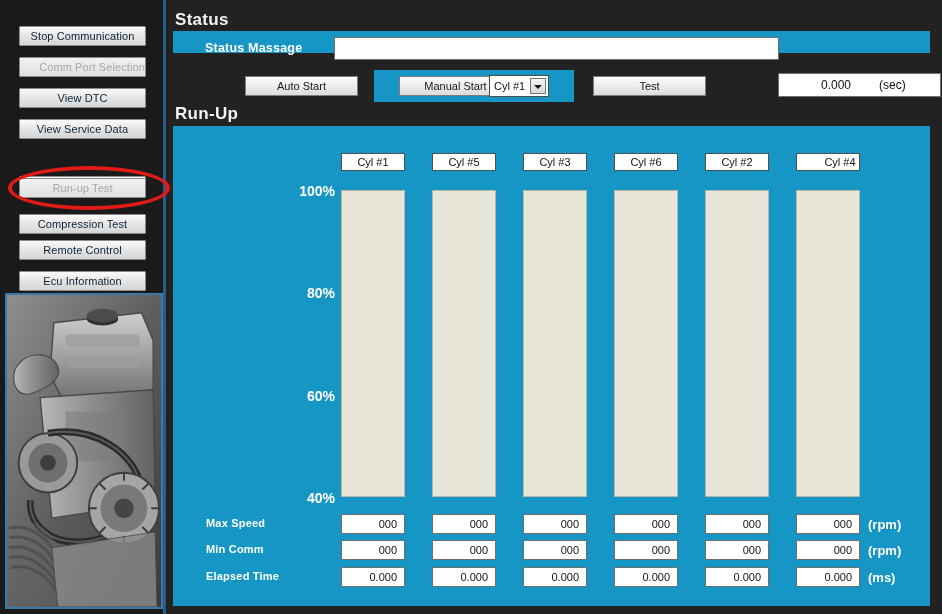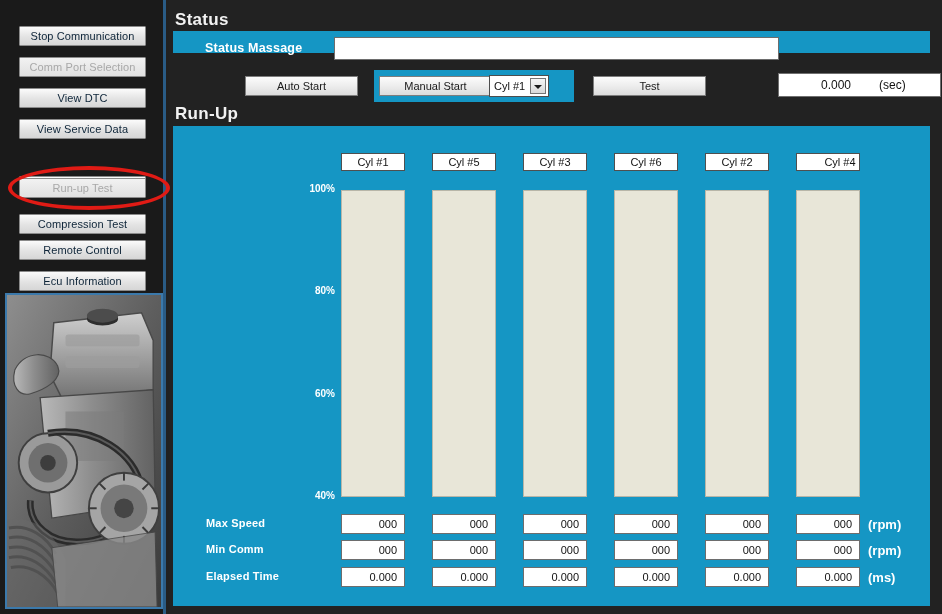--- a/index.html
+++ b/index.html
@@ -79,21 +79,21 @@
 
   
   .ctl-btn{
     position:absolute;height:20px;
     background:linear-gradient(#fcfcfc,#ededed 50%,#dcdcdc);
     border:1px solid #7d7d7d;box-sizing:border-box;
     font-size:11px;line-height:18px;text-align:center;color:#1a1a1a;
   }
   #auto-start-btn{left:76px;top:76px;width:113px;}
   #manual-wrap{position:absolute;left:205px;top:70px;width:200px;height:32px;background:#1596c4;}
-  #manual-start-btn{left:210px;top:76px;width:113px;}
+  #manual-start-btn{left:230px;top:76px;width:113px;}
   #cyl-select{
     position:absolute;left:320px;top:75px;width:60px;height:22px;
     background:#ffffff;border:1px solid #4d4d4d;box-sizing:border-box;
     font-size:11px;color:#111;padding-left:4px;line-height:20px;
   }
   #cyl-select .arrowbox{
     position:absolute;right:2px;top:2px;width:16px;height:16px;
     background:linear-gradient(#f6f6f6,#d9d9d9);
     border:1px solid #767676;box-sizing:border-box;
   }
@@ -117,21 +117,21 @@
     position:absolute;height:18px;
     background:#ffffff;border:1px solid #4f4f4f;box-sizing:border-box;
     font-size:11px;line-height:16px;text-align:center;color:#111;
   }
   .bar{
     position:absolute;background:#e8e6d8;border:1px solid #b8b6a8;
     box-sizing:border-box;
   }
   .ytick{
     position:absolute;width:46px;text-align:right;
-    color:#ffffff;font-size:10px;font-weight:bold;
+    color:#ffffff;font-size:14px;font-weight:bold;
   }
 
   .rowlabel{
     position:absolute;color:#ffffff;font-size:11px;font-weight:bold;
     letter-spacing:.2px;white-space:nowrap;
   }
   .datacell{
     position:absolute;height:20px;
     background:#ffffff;border:1px solid #6d6d6d;box-sizing:border-box;
     font-size:11px;line-height:18px;color:#111;
@@ -142,21 +142,21 @@
   }
 </style>
 </head>
 <body>
 
 <div id="app">
 
   <div id="sidebar">
     <div id="side-buttons">
         <div class="side-btn" style="top: 26px;">Stop Communication</div>
-        <div class="side-btn disabled" style="top: 57px;">Comm Port Selection</div>
+        <div class="side-btn disabled" style="top: 57px; text-align: right;">Comm Port Selection</div>
         <div class="side-btn" style="top: 88px;">View DTC</div>
         <div class="side-btn" style="top: 119px;">View Service Data</div>
         <div class="side-btn" style="top: 150px; margin-top: 26px;">Snapshot</div>
         <div class="side-btn disabled" style="top: 178px;">Run-up Test</div>
         <div class="side-btn" style="top: 214px;">Compression Test</div>
         <div class="side-btn" style="top: 240px;">Remote Control</div>
         <div class="side-btn" style="top: 271px;">Ecu Information</div>
       </div>
 
     <div id="engine-photo">

